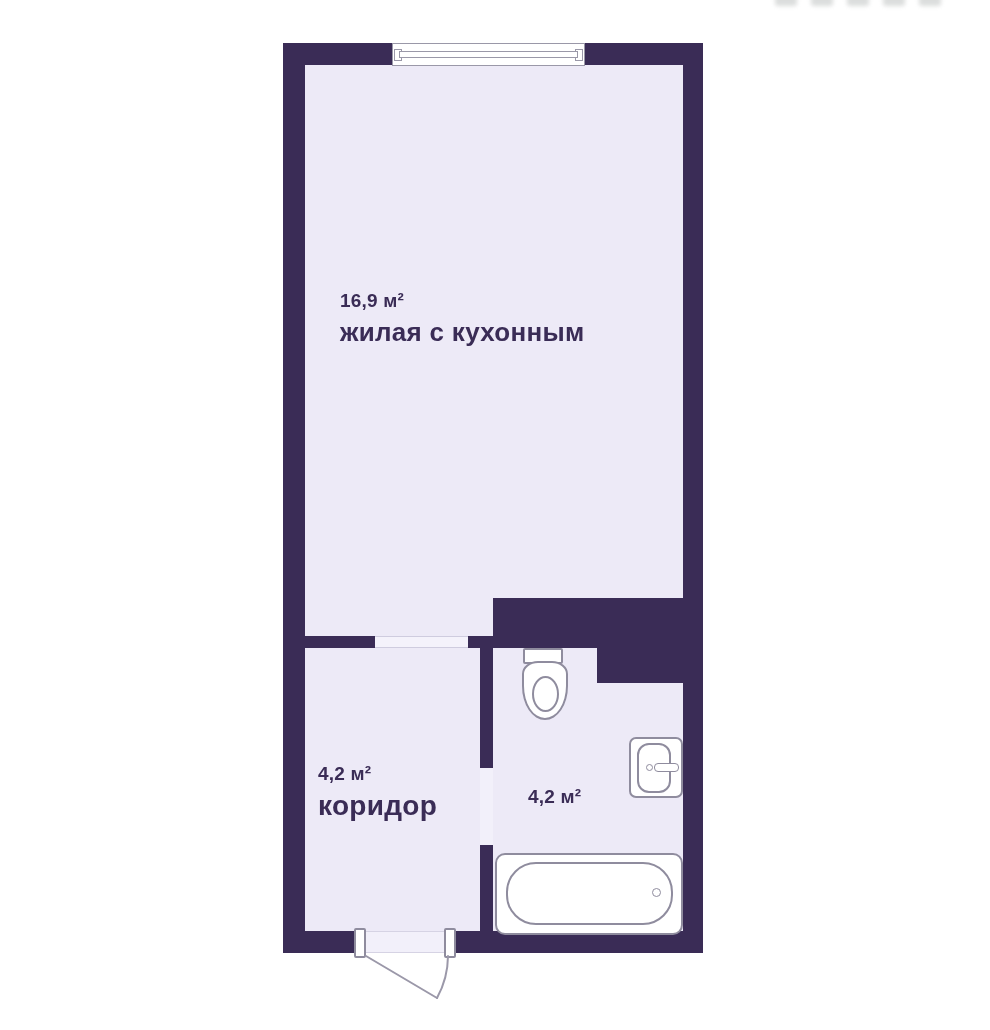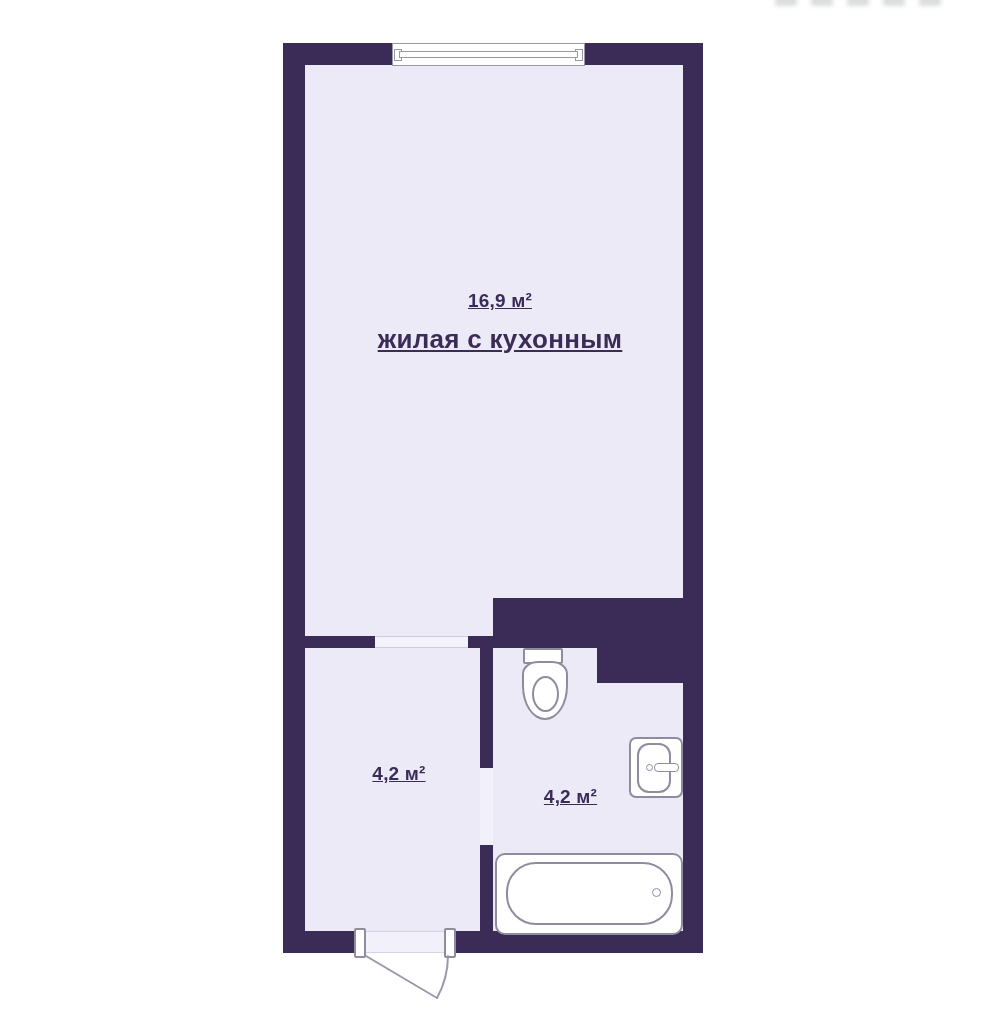--- a/index.html
+++ b/index.html
@@ -42,24 +42,24 @@
   .sink-drain{left:646px;top:764px;width:7px;height:7px;border-radius:50%;border-width:1.5px;}
   .sink-faucet{left:654px;top:763px;width:25px;height:9px;border-radius:4px;border-width:1.5px;z-index:6;}
   .tub-outer{left:495px;top:853px;width:188px;height:82px;border-radius:10px;}
   .tub-inner{left:506px;top:862px;width:167px;height:63px;border-radius:30px;}
   .tub-drain{left:652px;top:888px;width:9px;height:9px;border-radius:50%;border-width:1.5px;}
   .jamb{background:#ffffff;border:2px solid #8f8c9e;box-sizing:border-box;border-radius:2px;width:12px;height:30px;top:928px;}
   .jamb.left{left:354px;}
   .jamb.right{left:444px;}
   .door-svg{left:350px;top:950px;width:130px;height:70px;}
   
-  .lbl{color:var(--ink);text-align:center;z-index:5;text-decoration:underline;}
+  .lbl{color:var(--ink);text-align:left;z-index:5;}
   .living-label{left:340px;top:290px;width:320px;}
   .area-lg{font-size:19px;font-weight:600;letter-spacing:0.2px;}
-  .room-name{font-size:26px;font-weight:800;line-height:1.1;letter-spacing:0.3px;margin-top:13px;}
+  .room-name{font-size:26px;font-weight:800;line-height:1.1;letter-spacing:0.3px;margin-top:6px;}
   .corridor-label{left:318px;top:763px;width:162px;}
   .corridor-label .room-name{font-size:28px;}
   .bath-label{left:528px;top:786px;width:85px;}
   
   .watermark{left:775px;top:-6px;width:170px;height:16px;display:flex;gap:14px;filter:blur(2px);opacity:.35;}
   .watermark span{display:block;width:22px;height:12px;background:#9aa09e;border-radius:3px;}
   .z1{z-index:1}.z2{z-index:2}.z3{z-index:3}.z4{z-index:4}.z5{z-index:5}
 </style>
 </head>
 <body>
@@ -113,18 +113,19 @@
   <div class="abs fx tub-outer z4"></div>
   <div class="abs fx tub-inner z5"></div>
   <div class="abs fx tub-drain z5"></div>
 
   <div class="abs lbl living-label">
     <div class="area-lg">16,9 м²</div>
     <div class="room-name">жилая с кухонным</div>
   </div>
   <div class="abs lbl corridor-label">
     <div class="area-lg">4,2 м²</div>
+    <div class="room-name">коридор</div>
   </div>
   <div class="abs lbl bath-label">
     <div class="area-lg">4,2 м²</div>
   </div>
 
 </div>
 
 </body></html>

